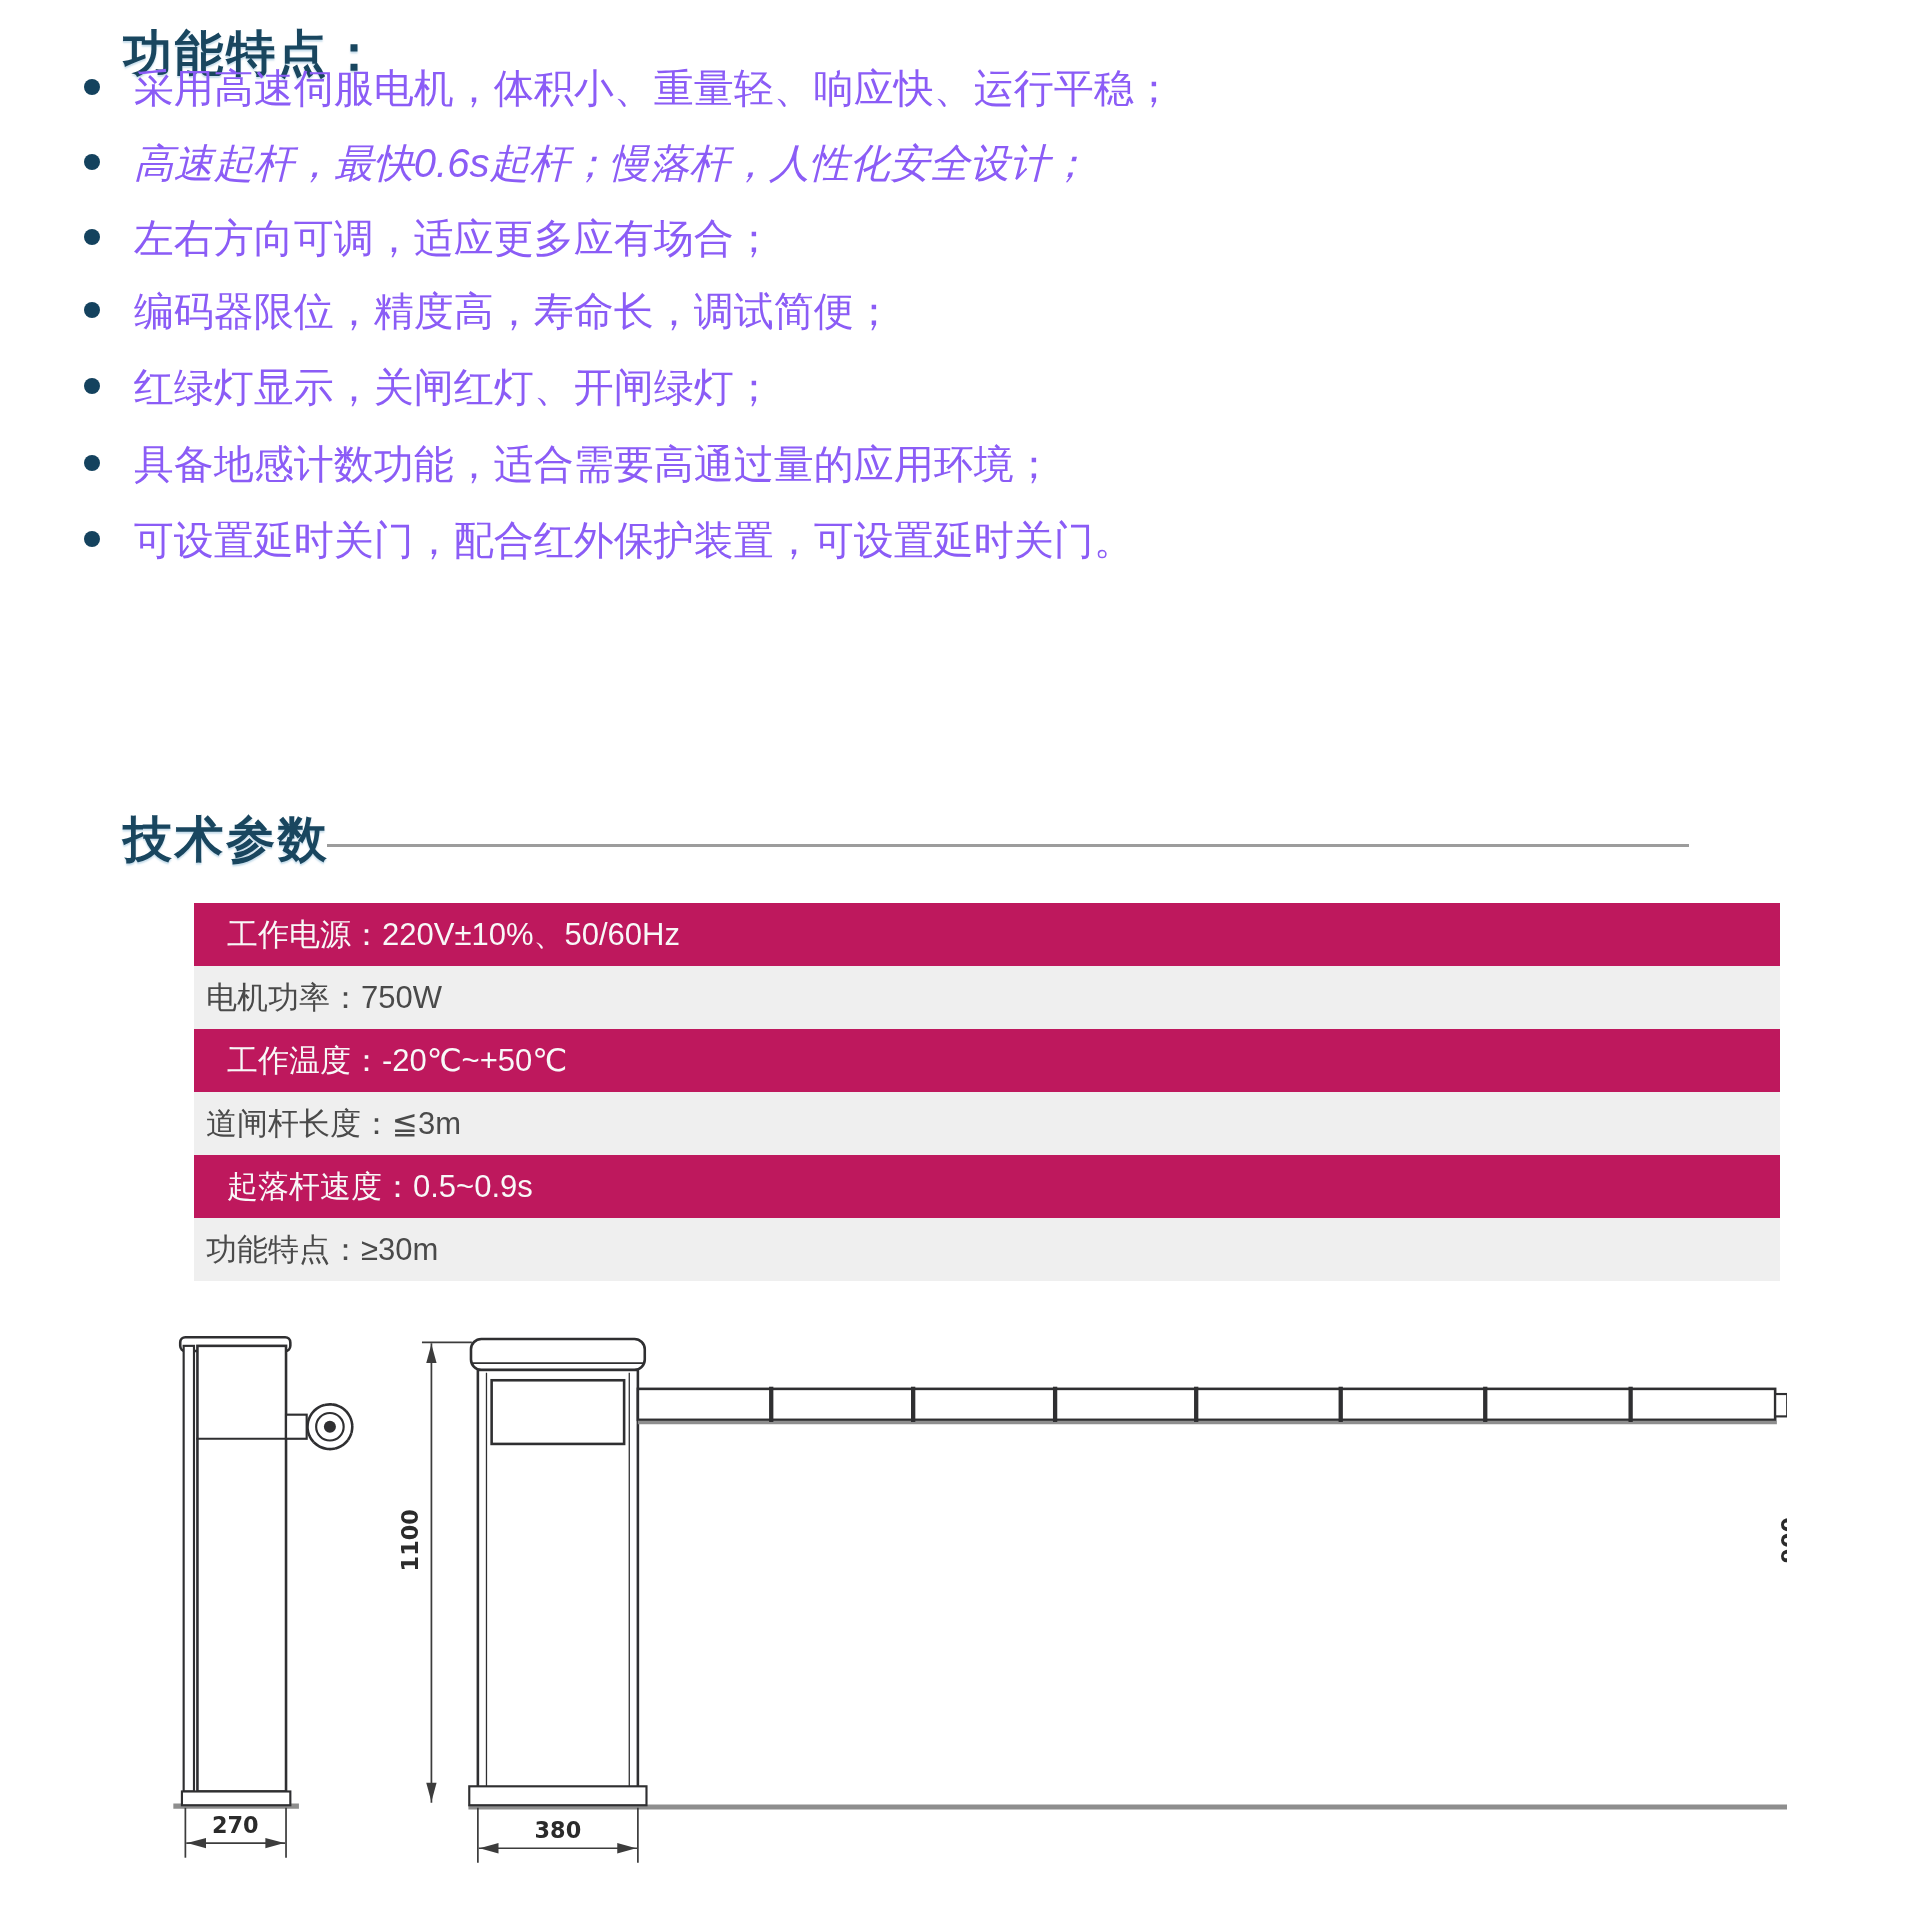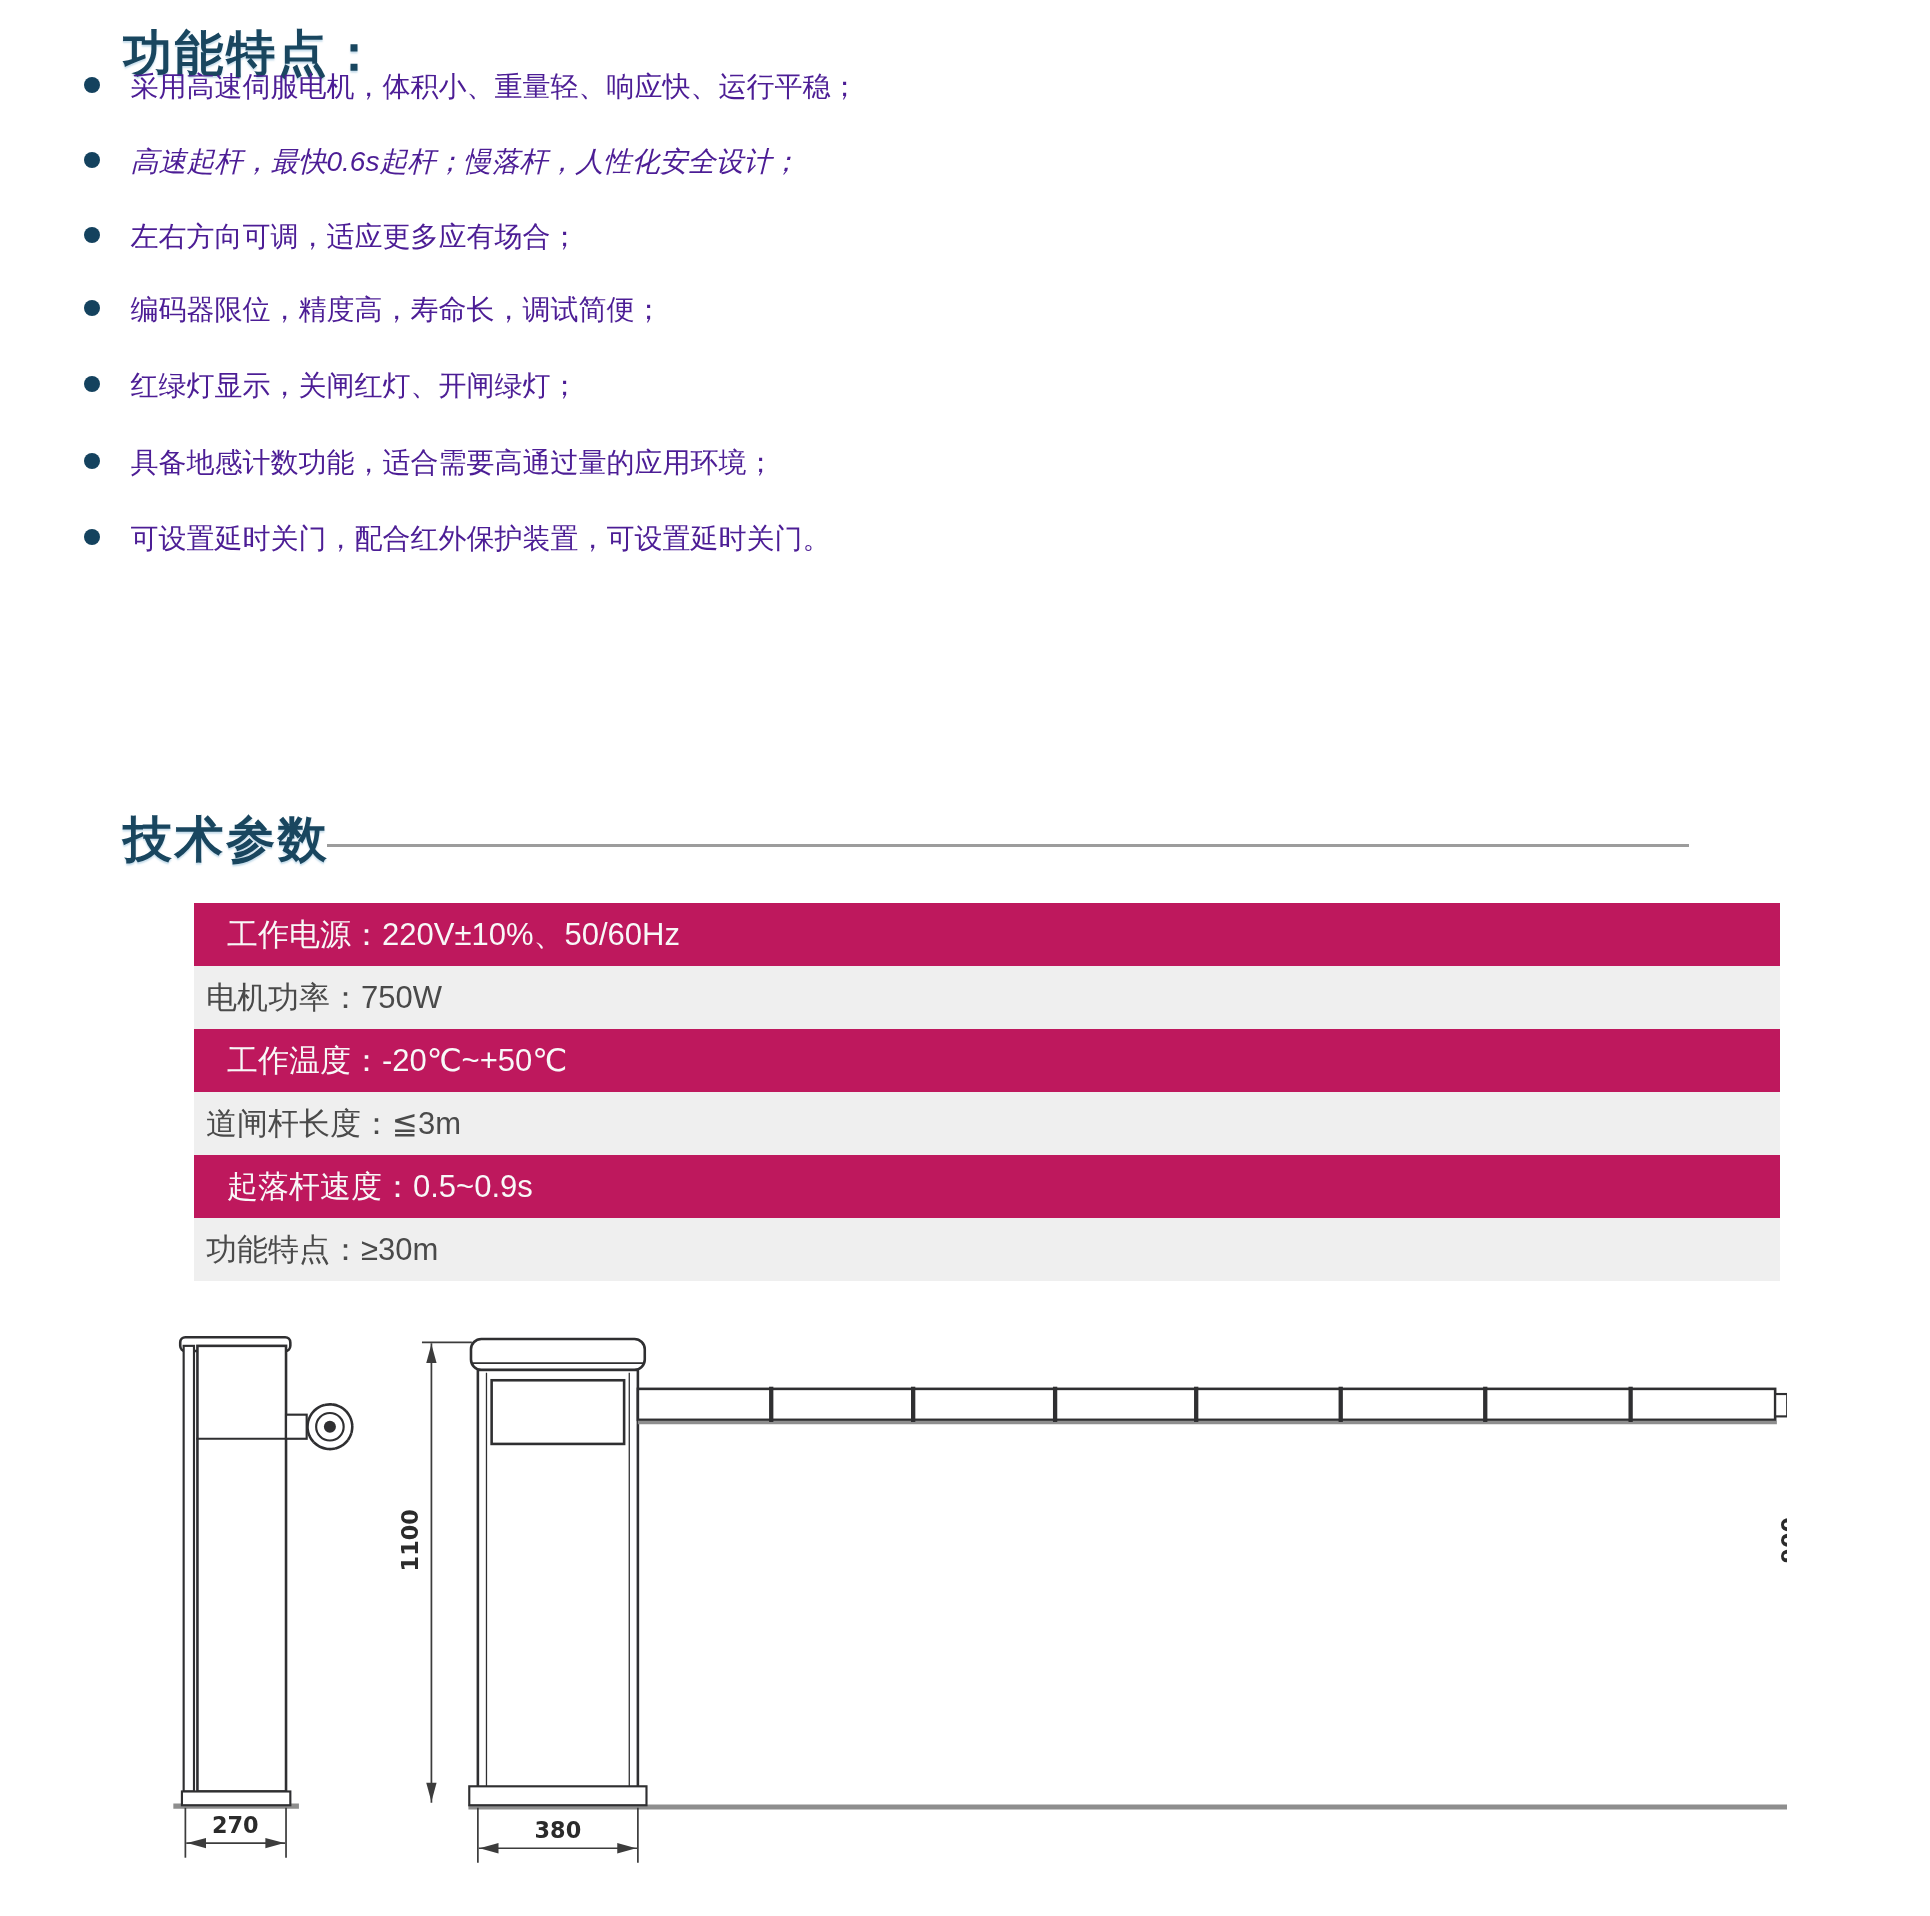--- a/index.html
+++ b/index.html
@@ -22,21 +22,21 @@
   #features-title{top:20.6px;}
   #specs-title{top:807px;}
   #specs-divider{
     position:absolute;left:327px;top:844px;
     width:1362px;height:2.6px;background:#9c9c9c;
   }
   ul#feature-list{list-style:none;margin:0;padding:0;}
   ul#feature-list li{
     position:absolute;left:84px;
     height:36px;line-height:36px;
-    font-size:28px;color:#4c1d95;
+    font-size:40px;color:#8b5cf6;
     white-space:nowrap;
   }
   ul#feature-list li .dot{
     display:inline-block;width:16.3px;height:16.3px;border-radius:50%;
     background:#14425e;vertical-align:middle;margin-right:22.4px;margin-top:-3.4px;
   }
   ul#feature-list li .ftxt{vertical-align:middle;}
   li#feat-0{top:67px;} li#feat-1{top:142px;font-style:italic;} li#feat-2{top:217px;}
   li#feat-3{top:290px;} li#feat-4{top:366px;} li#feat-5{top:443px;}
   li#feat-6{top:519px;}

